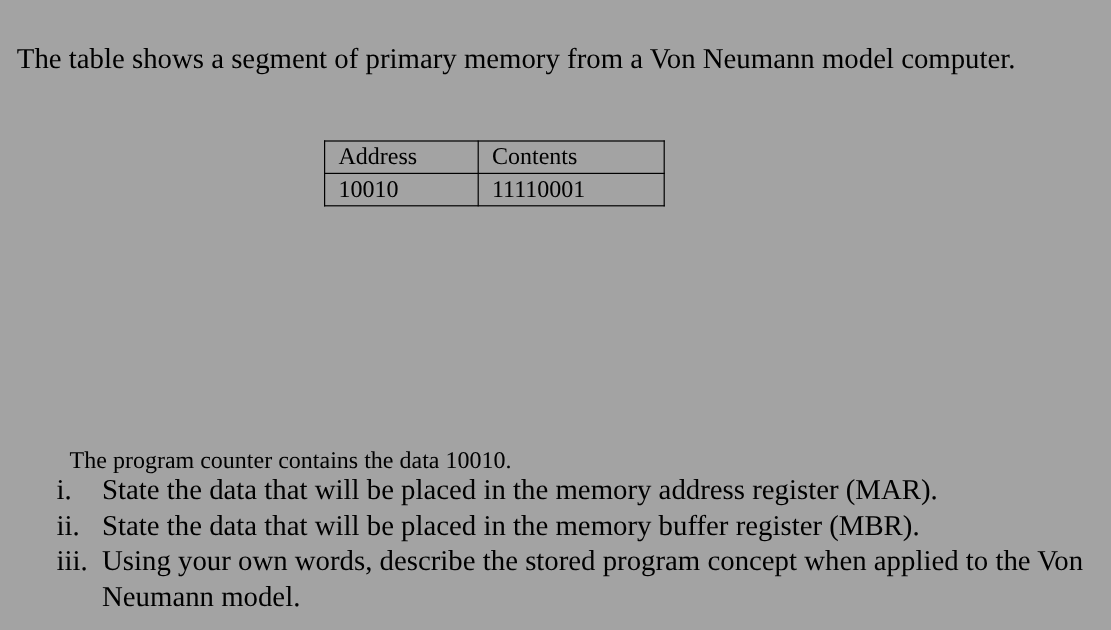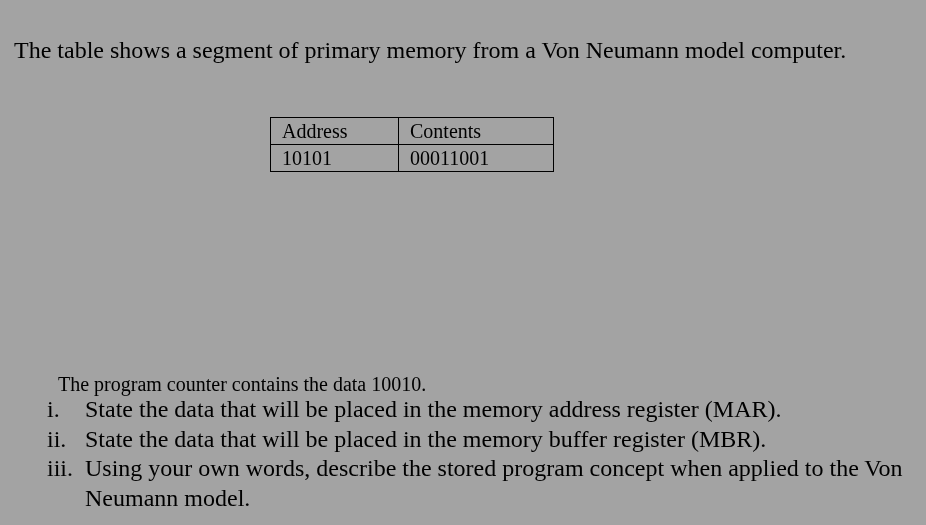--- a/index.html
+++ b/index.html
@@ -89,22 +89,22 @@
       <col class="c-contents">
     </colgroup>
     <thead>
       <tr>
         <th>Address</th>
         <th>Contents</th>
       </tr>
     </thead>
     <tbody>
       <tr>
-        <td>10101</td>
-        <td>00011001</td>
+        <td>10010</td>
+        <td>11110001</td>
       </tr>
     </tbody>
   </table>
 
   <p class="pc-text">The program counter contains the data 10010.</p>
 
   <div class="questions">
     <div class="q-item">
       <span class="q-num">i.</span>
       <div class="q-text">State the data that will be placed in the memory address register (MAR).</div>

